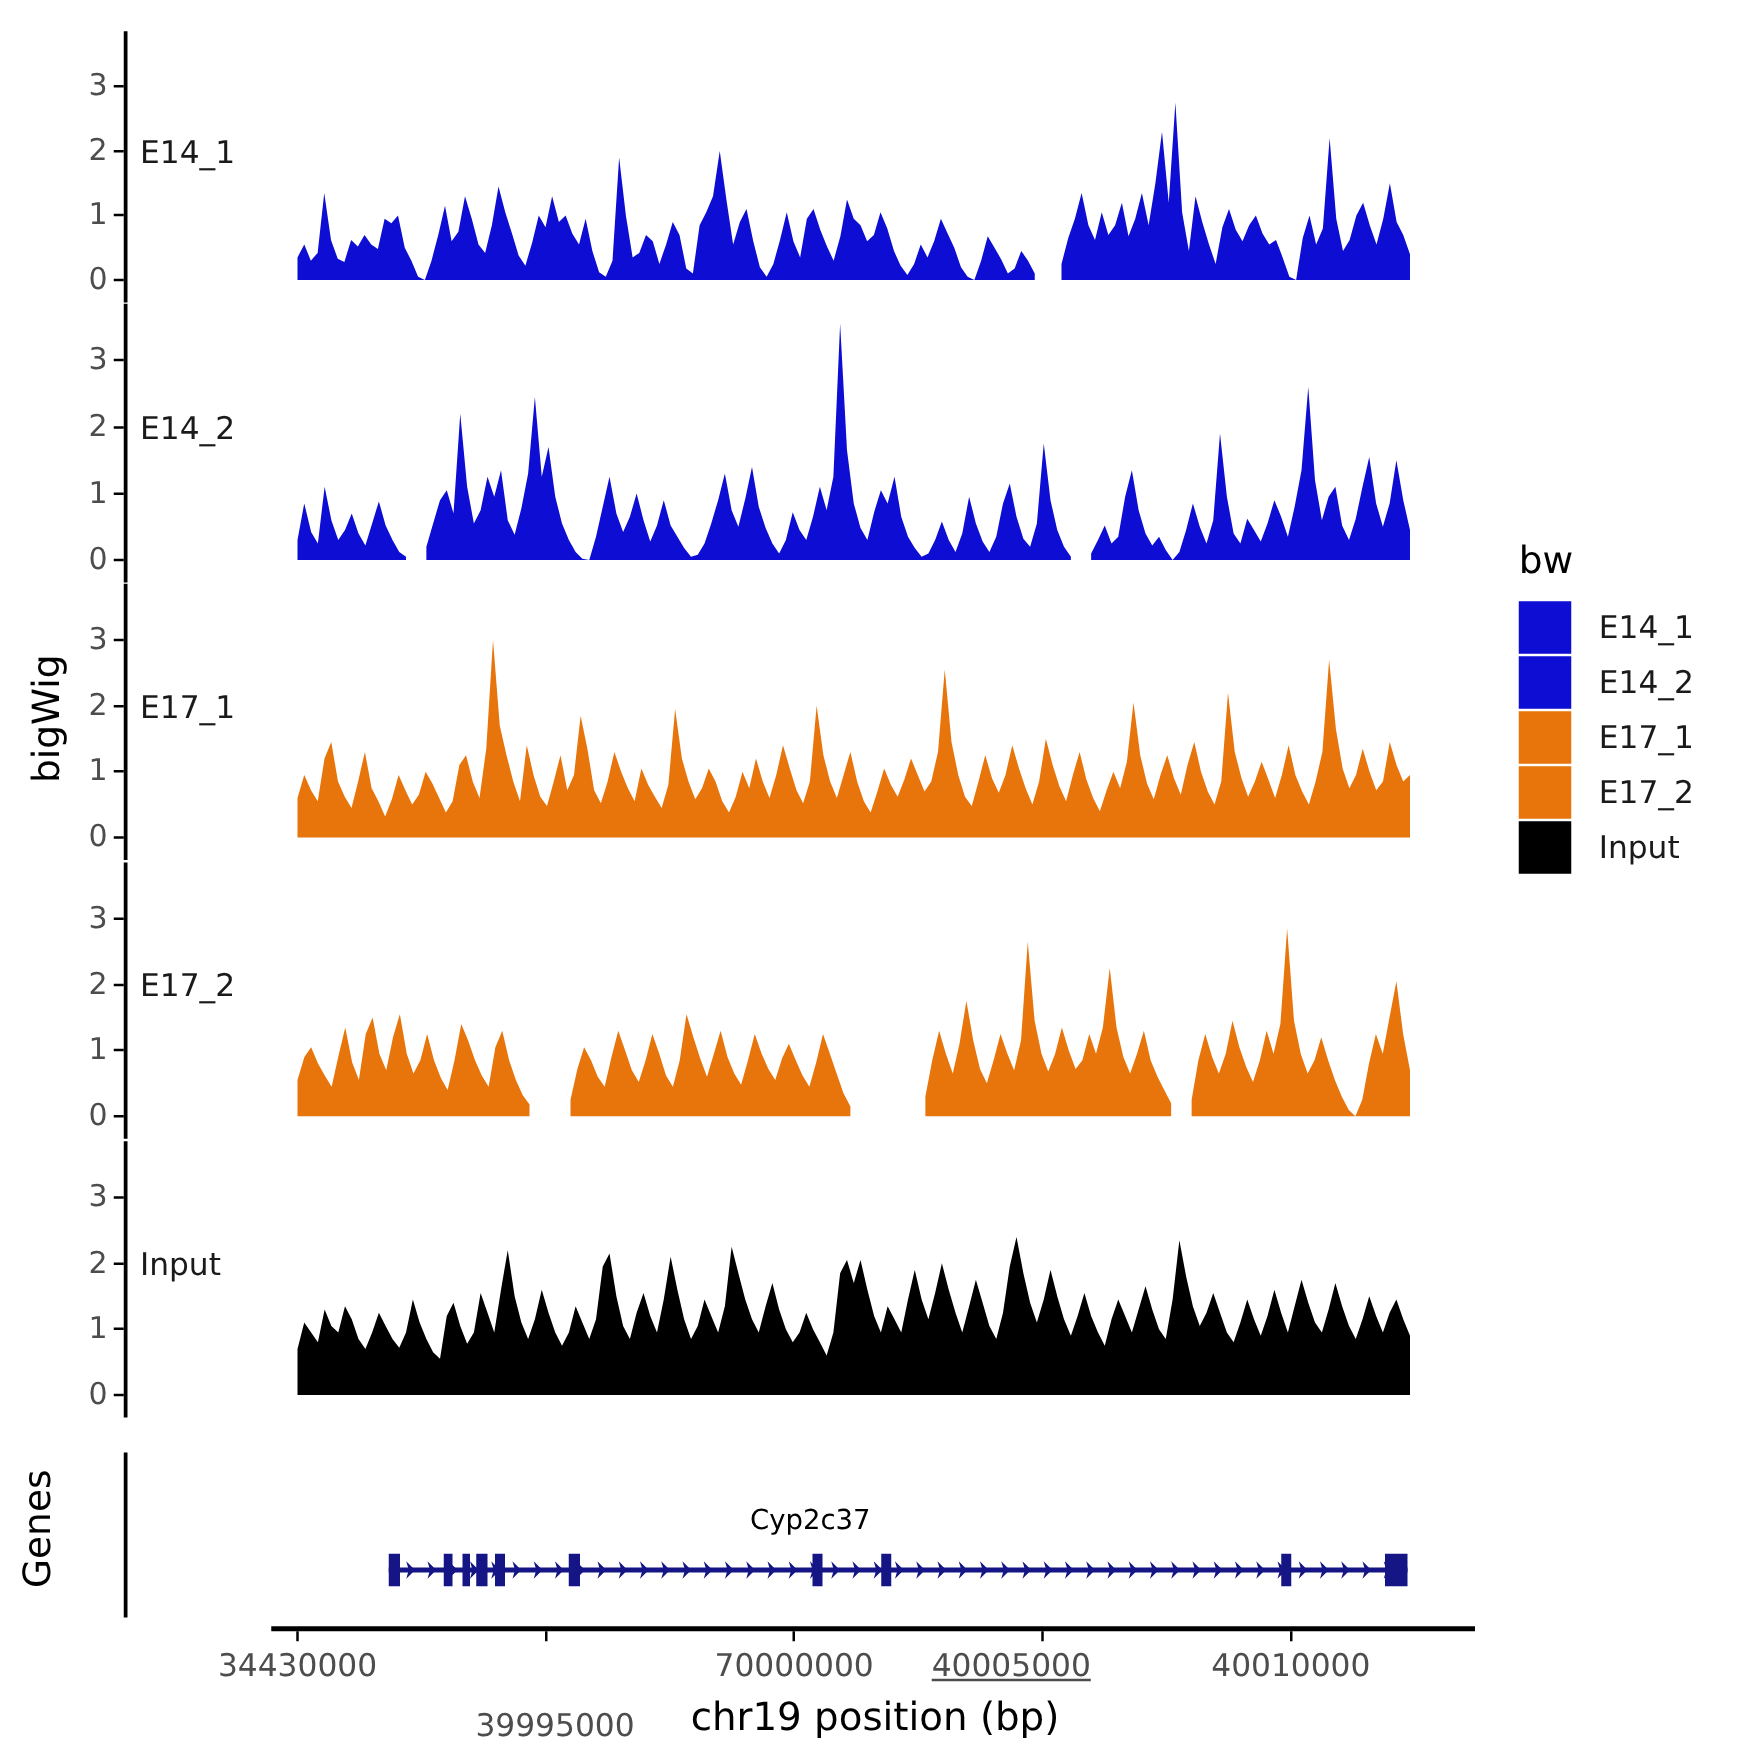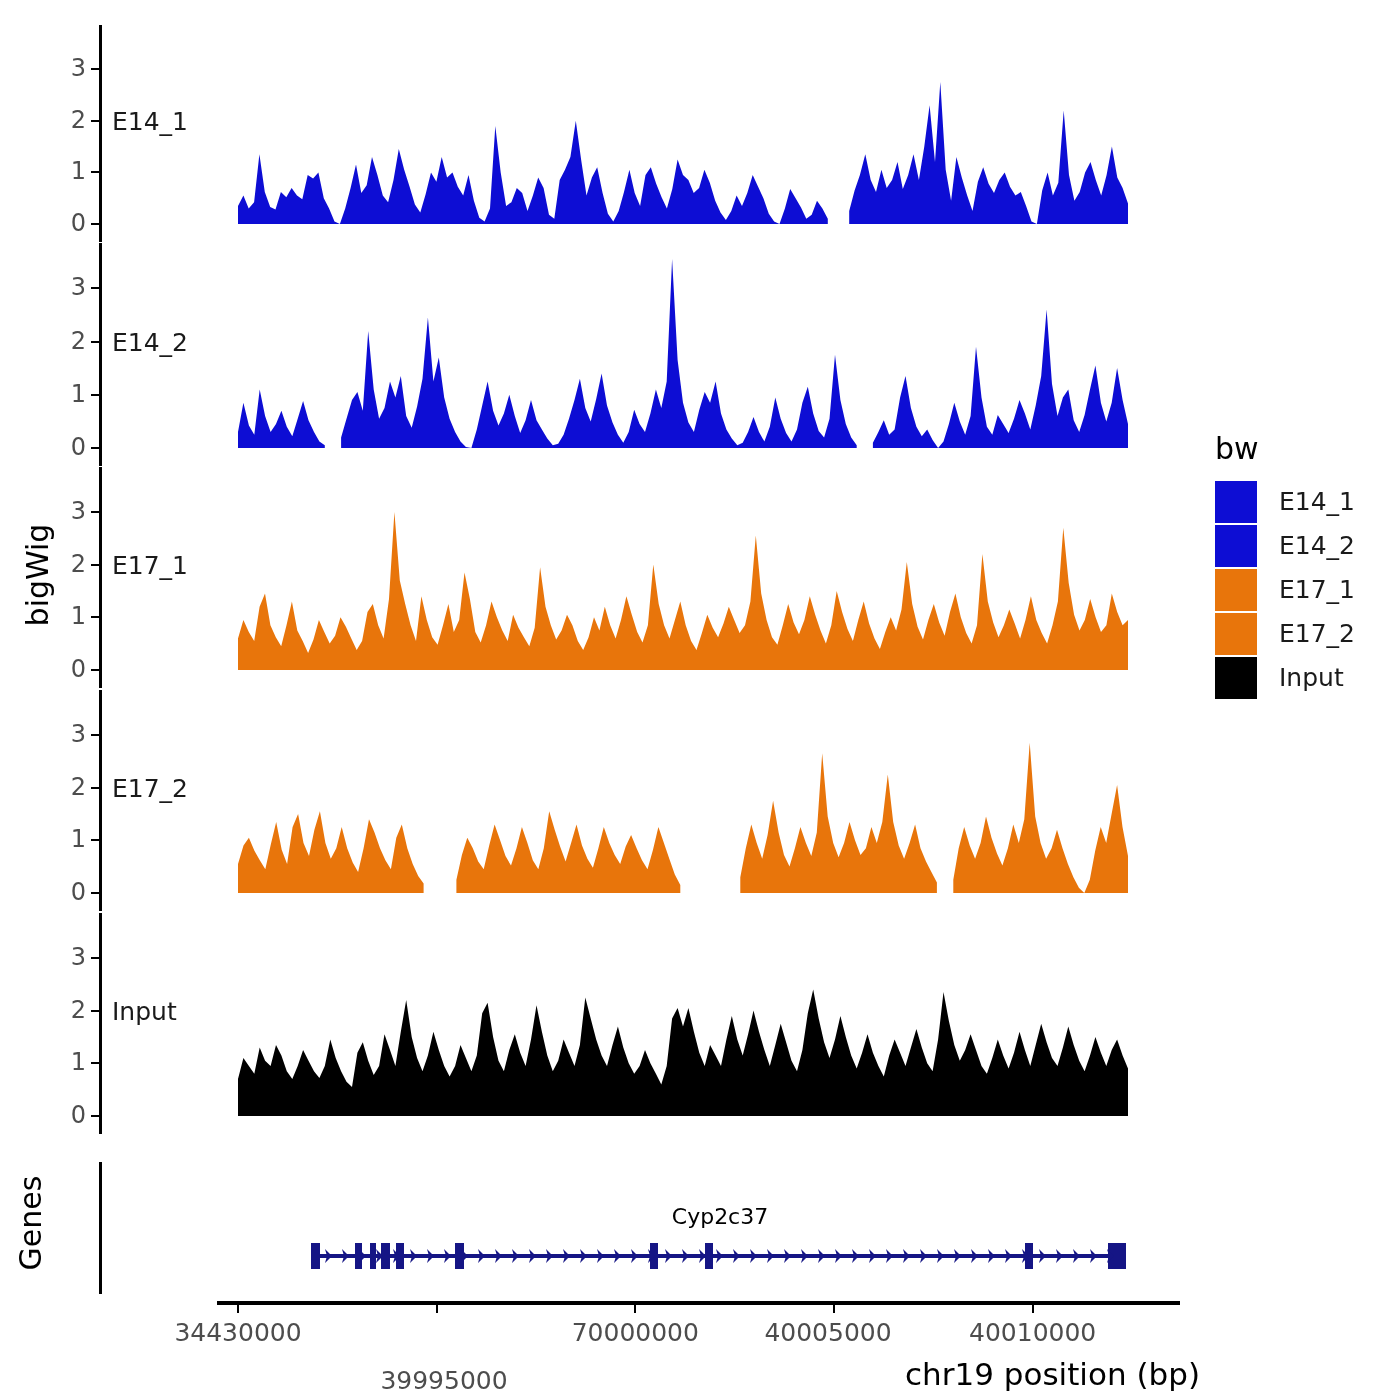--- a/index.html
+++ b/index.html
@@ -110,34 +110,34 @@
     text-align: center;
     width: 220px;
     top: 1318px;
     line-height: 30px;
   }
   #x-axis-title {
     position: absolute;
     left: 200px;
     top: 1356px;
     width: 1000px;
-    text-align: right;
+    text-align: center;
     font-size: 31px;
     color: #000000;
   }
 
   
   #gene-label {
     position: absolute;
     font-size: 22px;
     color: #000000;
     top: 1204px;
     left: 600px;
     width: 240px;
-    text-align: center;
+    text-align: left;
   }
 
   
   #legend {
     position: absolute;
     left: 1215px;
     top: 432px;
     width: 175px;
   }
   #legend-title {
@@ -313,21 +313,21 @@
 
   <div id="x-axis-line"></div>
   <div id="x-ticks-container">
       <div class="x-tick" style="left: 237px;"></div>
       <div class="x-tick-label" style="left: 128px;">34430000</div>
       <div class="x-tick" style="left: 435.661px;"></div>
       <div class="x-tick-label" style="left: 334px; margin-top: 48px;">39995000</div>
       <div class="x-tick" style="left: 634.321px;"></div>
       <div class="x-tick-label" style="left: 525.321px;">70000000</div>
       <div class="x-tick" style="left: 832.982px;"></div>
-      <div class="x-tick-label" style="left: 718px;">40005000</div>
+      <div class="x-tick-label" style="left: 699px; text-decoration: underline;">40005000</div>
       <div class="x-tick" style="left: 1031.64px;"></div>
       <div class="x-tick-label" style="left: 922.643px;">40010000</div>
     </div>
   <div id="x-axis-title">chr19 position (bp)</div>
 
   <div id="legend">
     <div id="legend-title">bw</div>
     <div id="legend-items">
         <div class="legend-row">
           <div class="legend-swatch" style="background: rgb(13, 13, 212);"></div>

